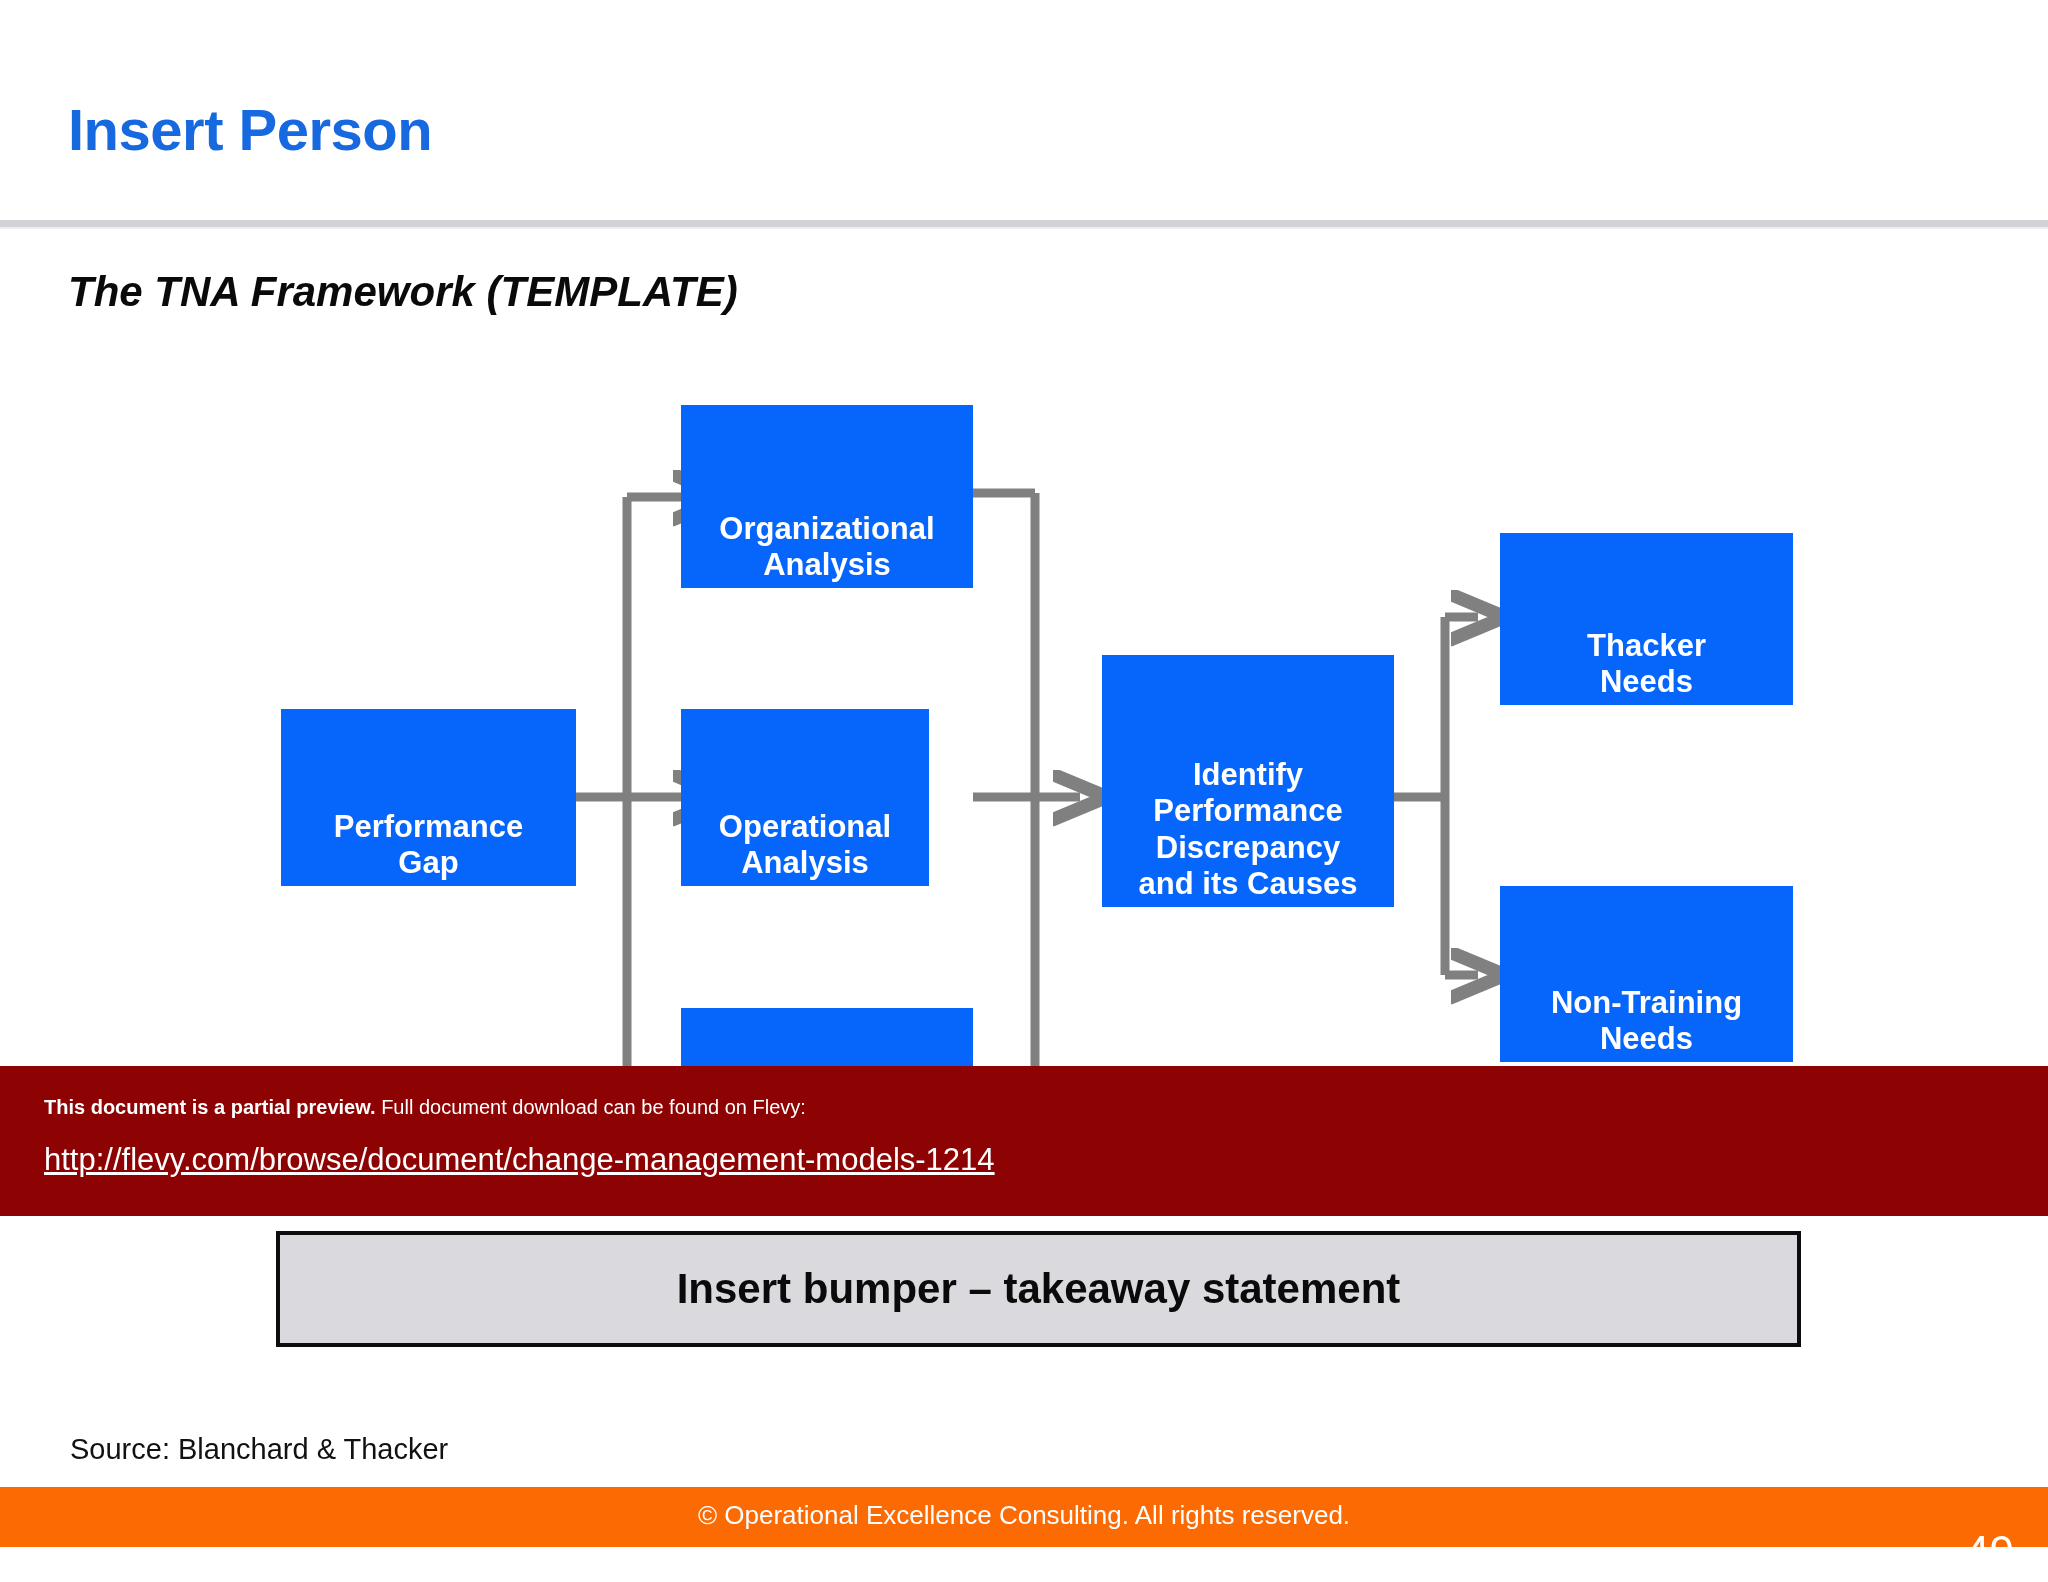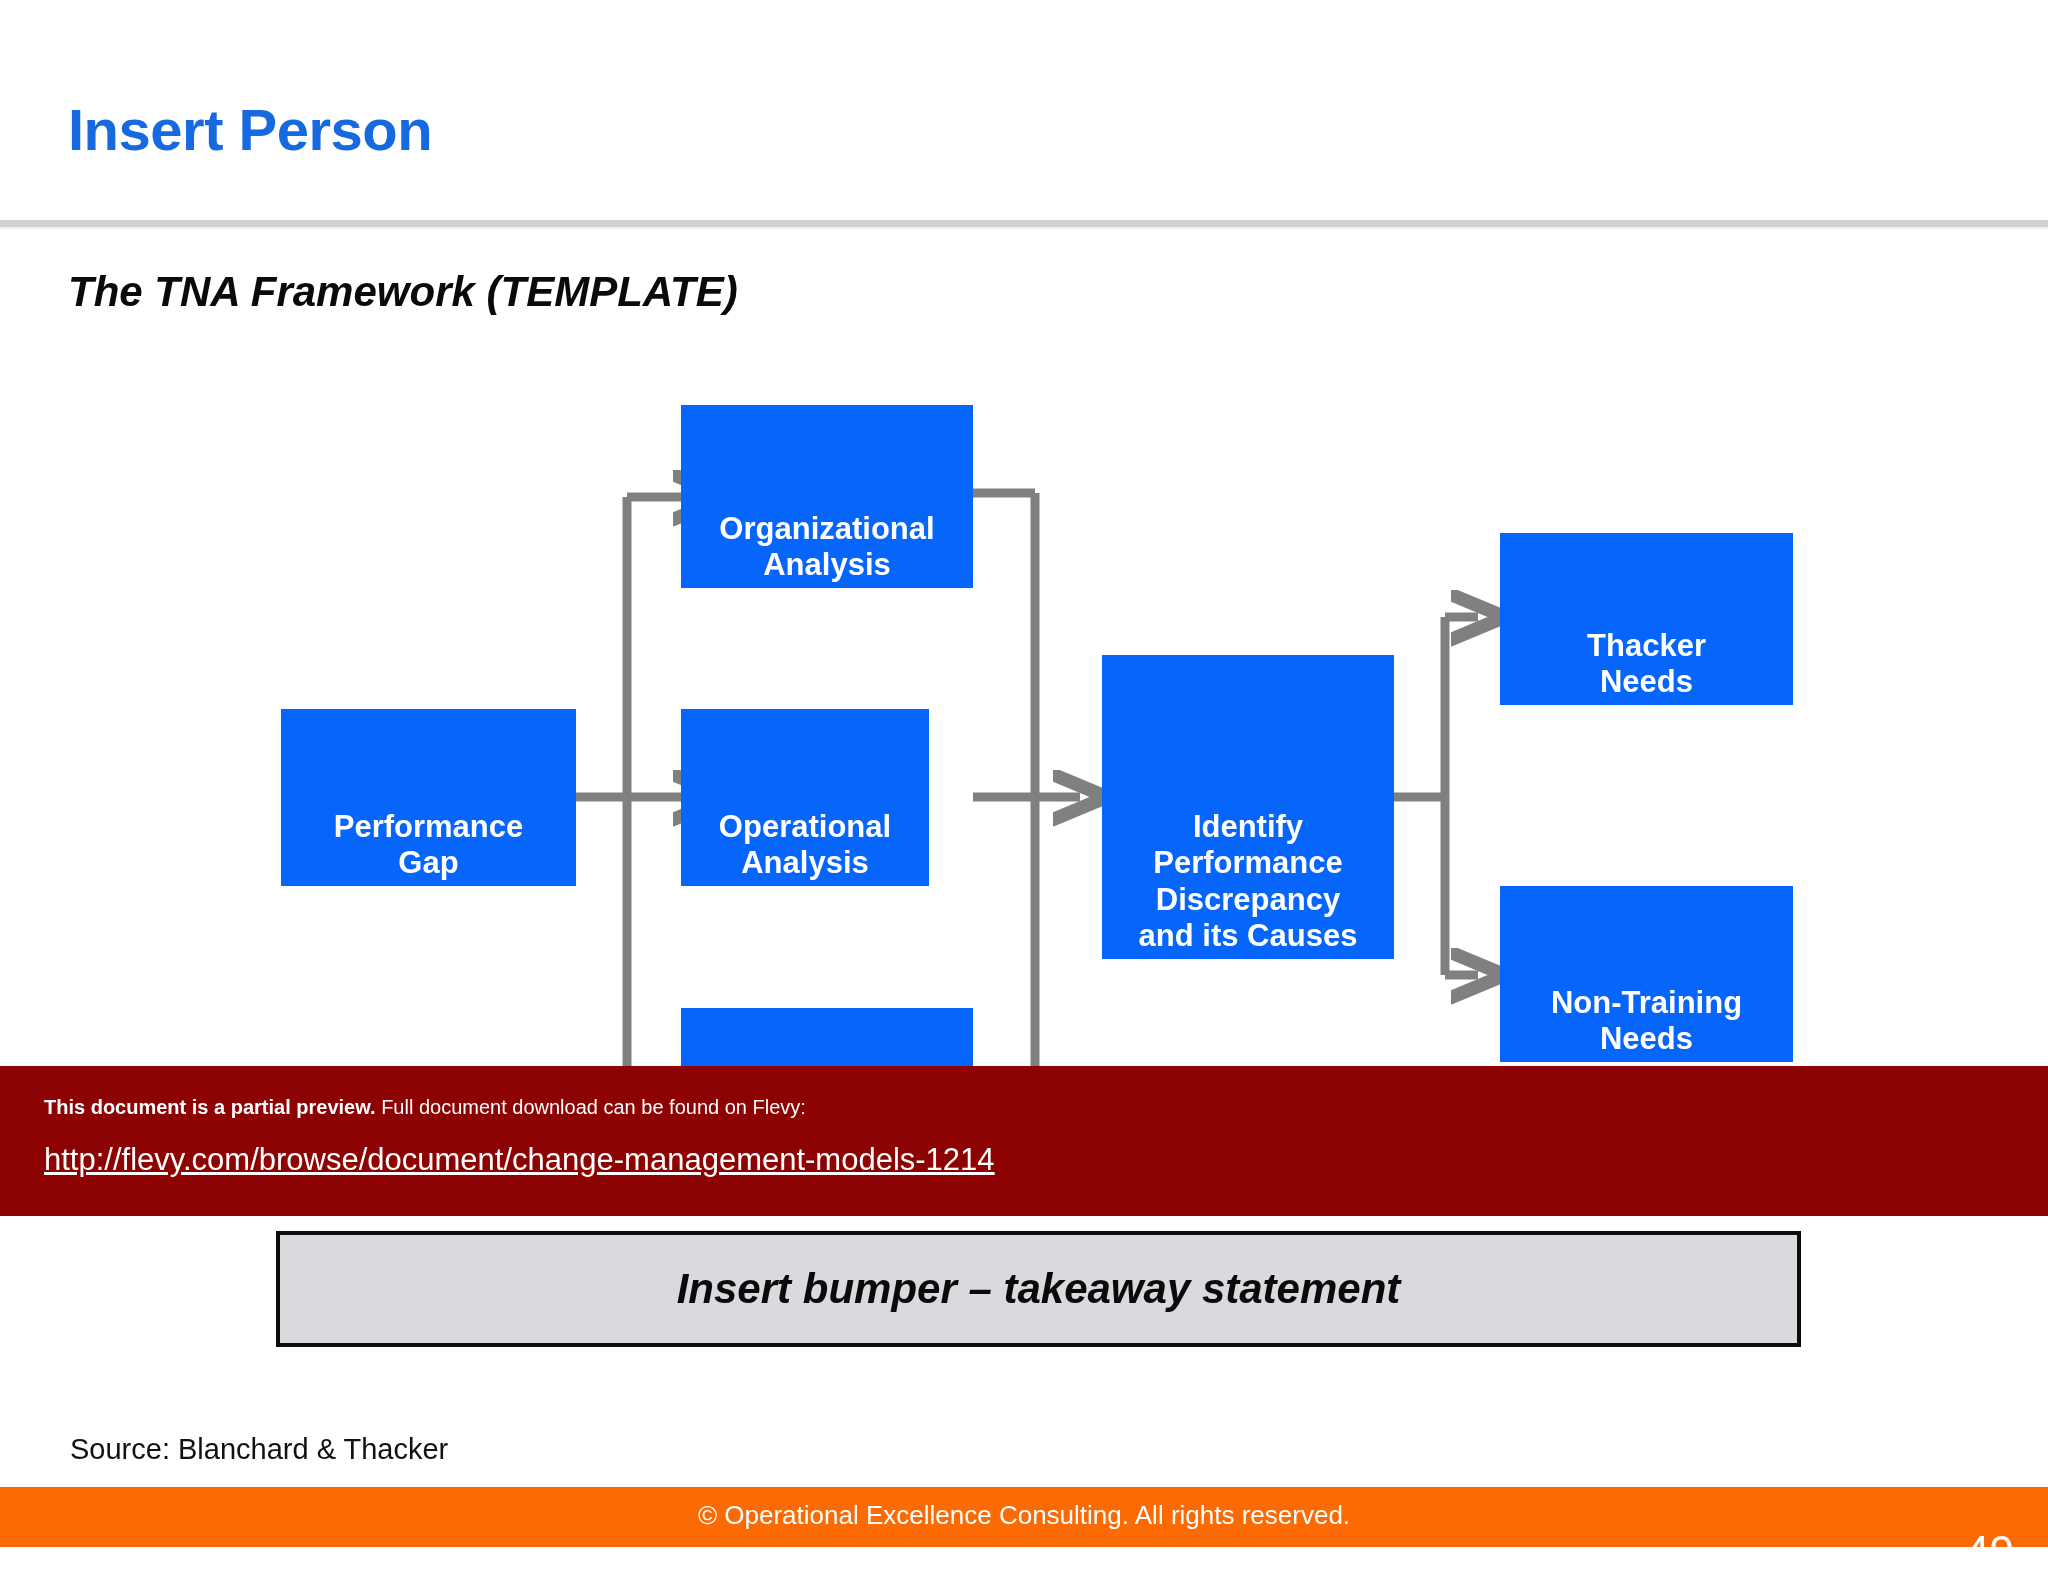--- a/index.html
+++ b/index.html
@@ -78,21 +78,21 @@
     line-height: 1.18;
     box-sizing: border-box;
     padding: 4px 8px;
   }
   .node span { display: block; white-space: pre-line; }
 
   #node-performance-gap { left: 281px; top: 709px; width: 295px; height: 177px; font-size: 31px; }
   #node-organizational  { left: 681px; top: 405px; width: 292px; height: 183px; font-size: 31px; }
   #node-operational     { left: 681px; top: 709px; width: 248px; height: 177px; font-size: 31px; }
   #node-person          { left: 681px; top: 1008px; width: 292px; height: 180px; font-size: 31px; }
-  #node-identify        { left: 1102px; top: 655px; width: 292px; height: 304px; font-size: 31px; }
+  #node-identify        { left: 1102px; top: 655px; width: 292px; height: 252px; font-size: 31px; }
   #node-training        { left: 1500px; top: 533px; width: 293px; height: 172px; font-size: 31px; }
   #node-nontraining     { left: 1500px; top: 886px; width: 293px; height: 176px; font-size: 31px; }
 
   
   #connectors { position: absolute; left: 0; top: 0; width: 2048px; height: 1582px; }
 
   
   #preview-banner {
     position: absolute;
     left: 0;
@@ -131,21 +131,20 @@
     background: #d9d9de;
     border: 4px solid #0d0d0d;
     box-sizing: border-box;
     display: flex;
     align-items: center;
     justify-content: center;
   }
   #bumper-text {
     font-size: 42px;
     font-weight: bold;
-    font-style: italic;
     color: #0a0a0a;
     white-space: nowrap;
   }
 
   
   #source-text {
     position: absolute;
     left: 70px;
     top: 1433px;
     font-size: 29px;

